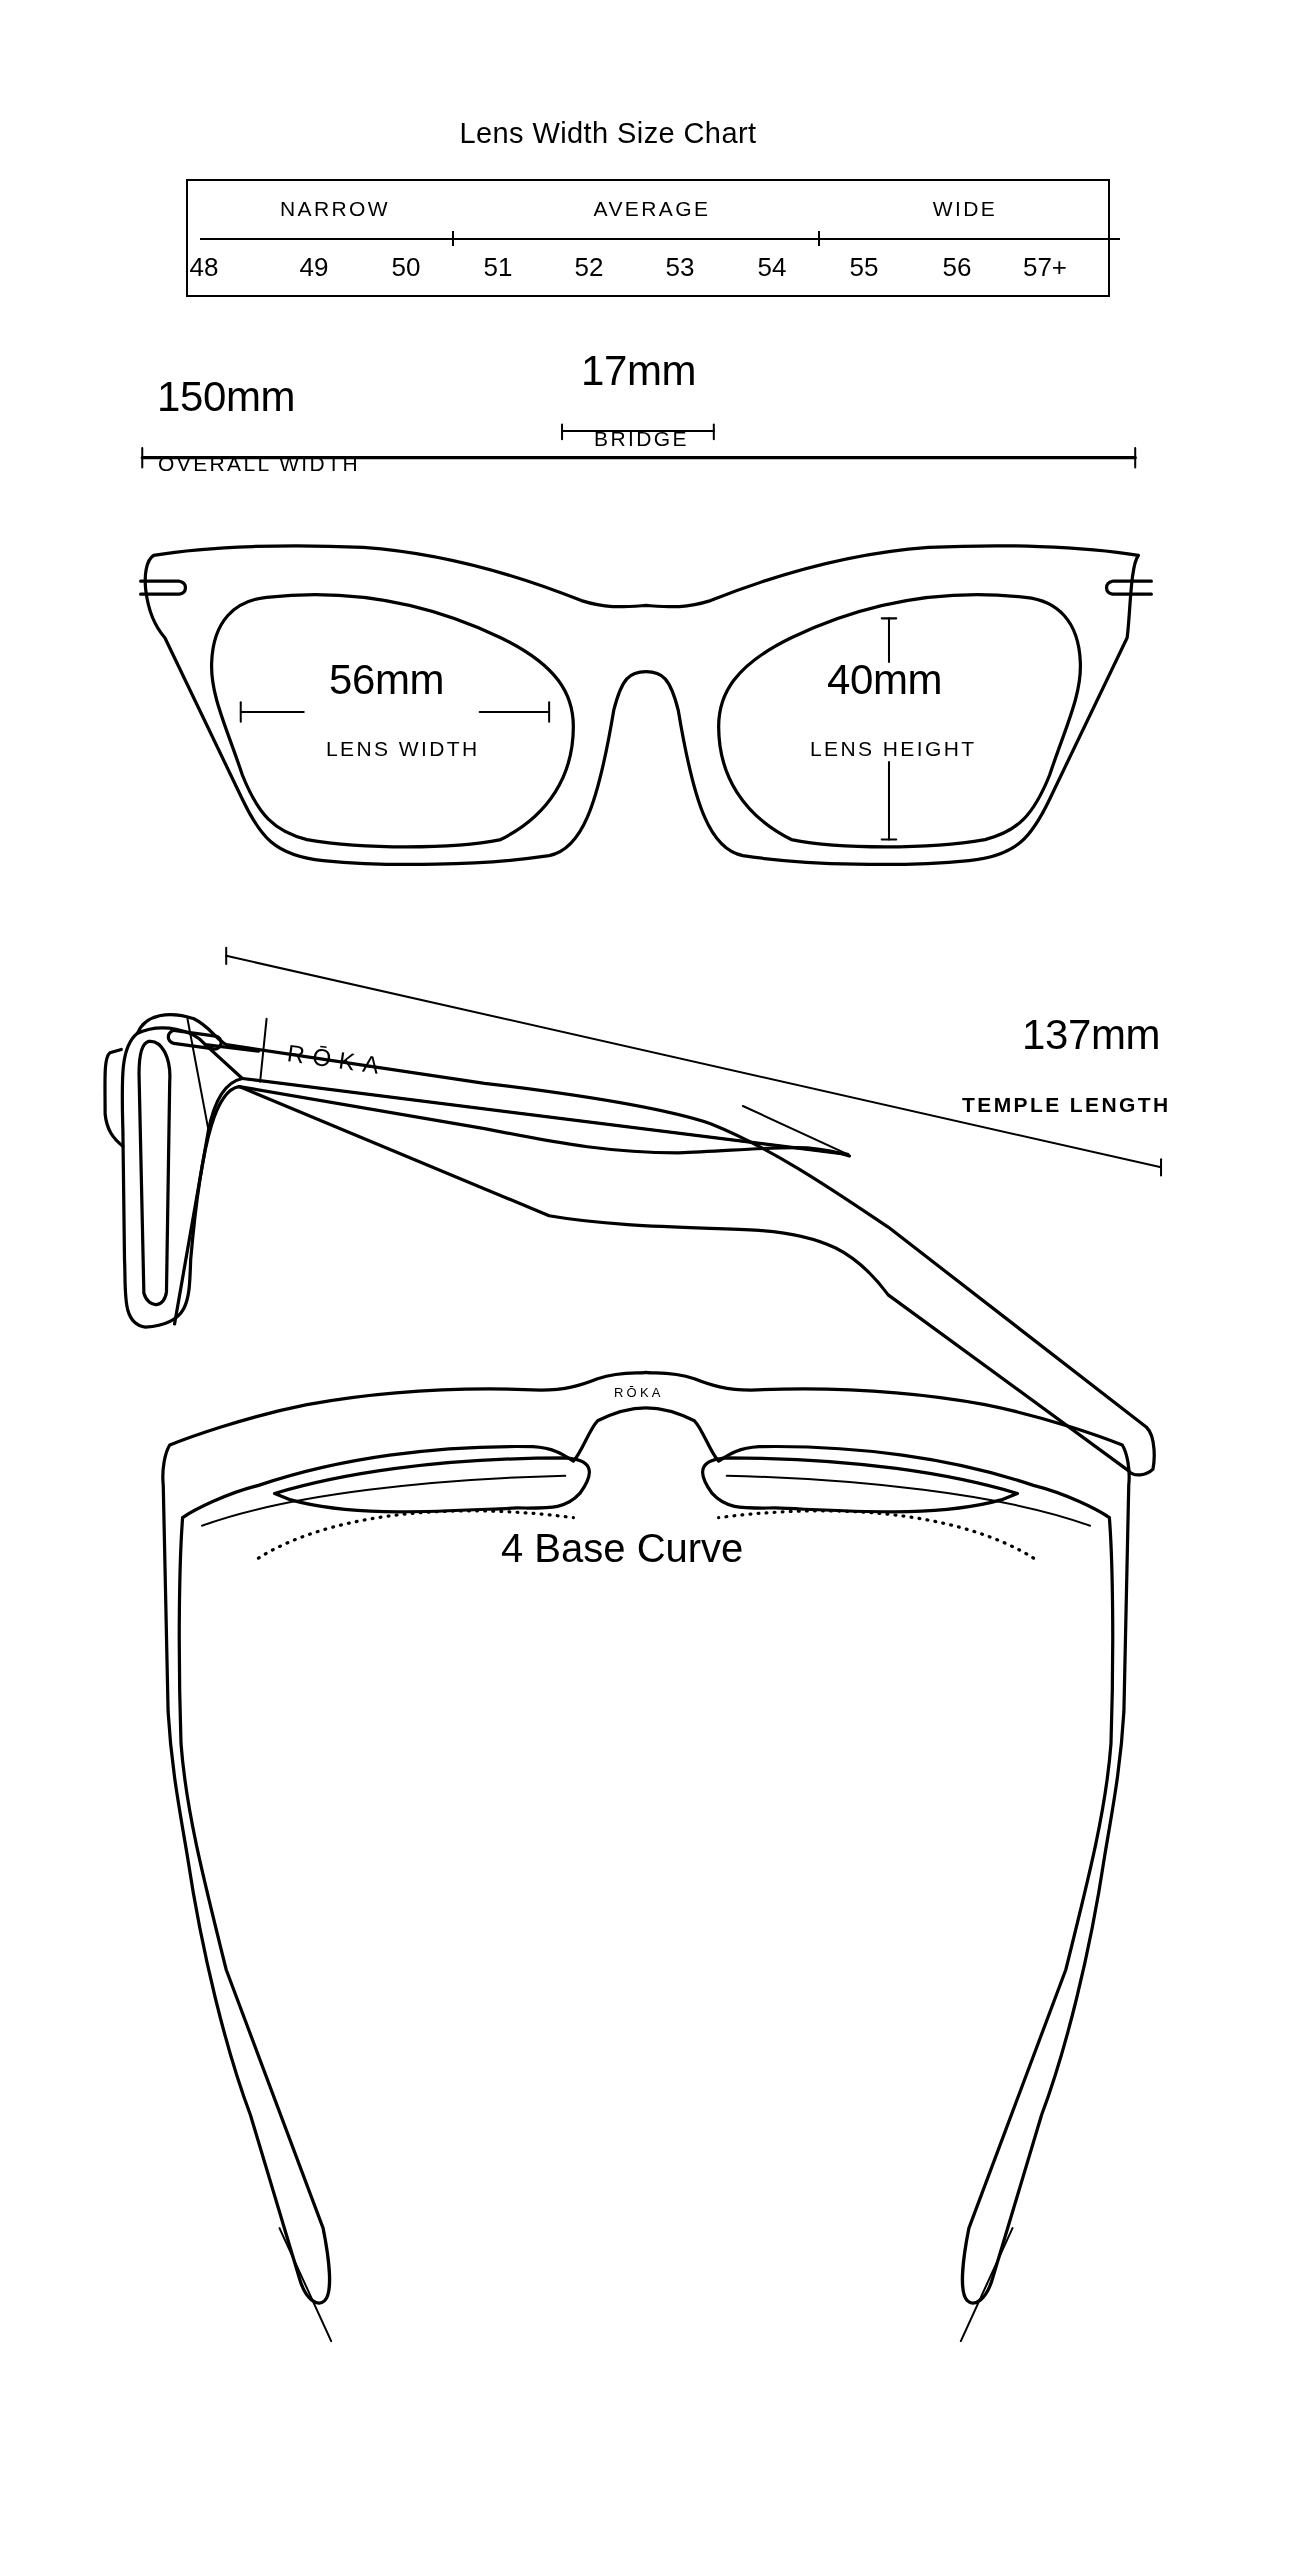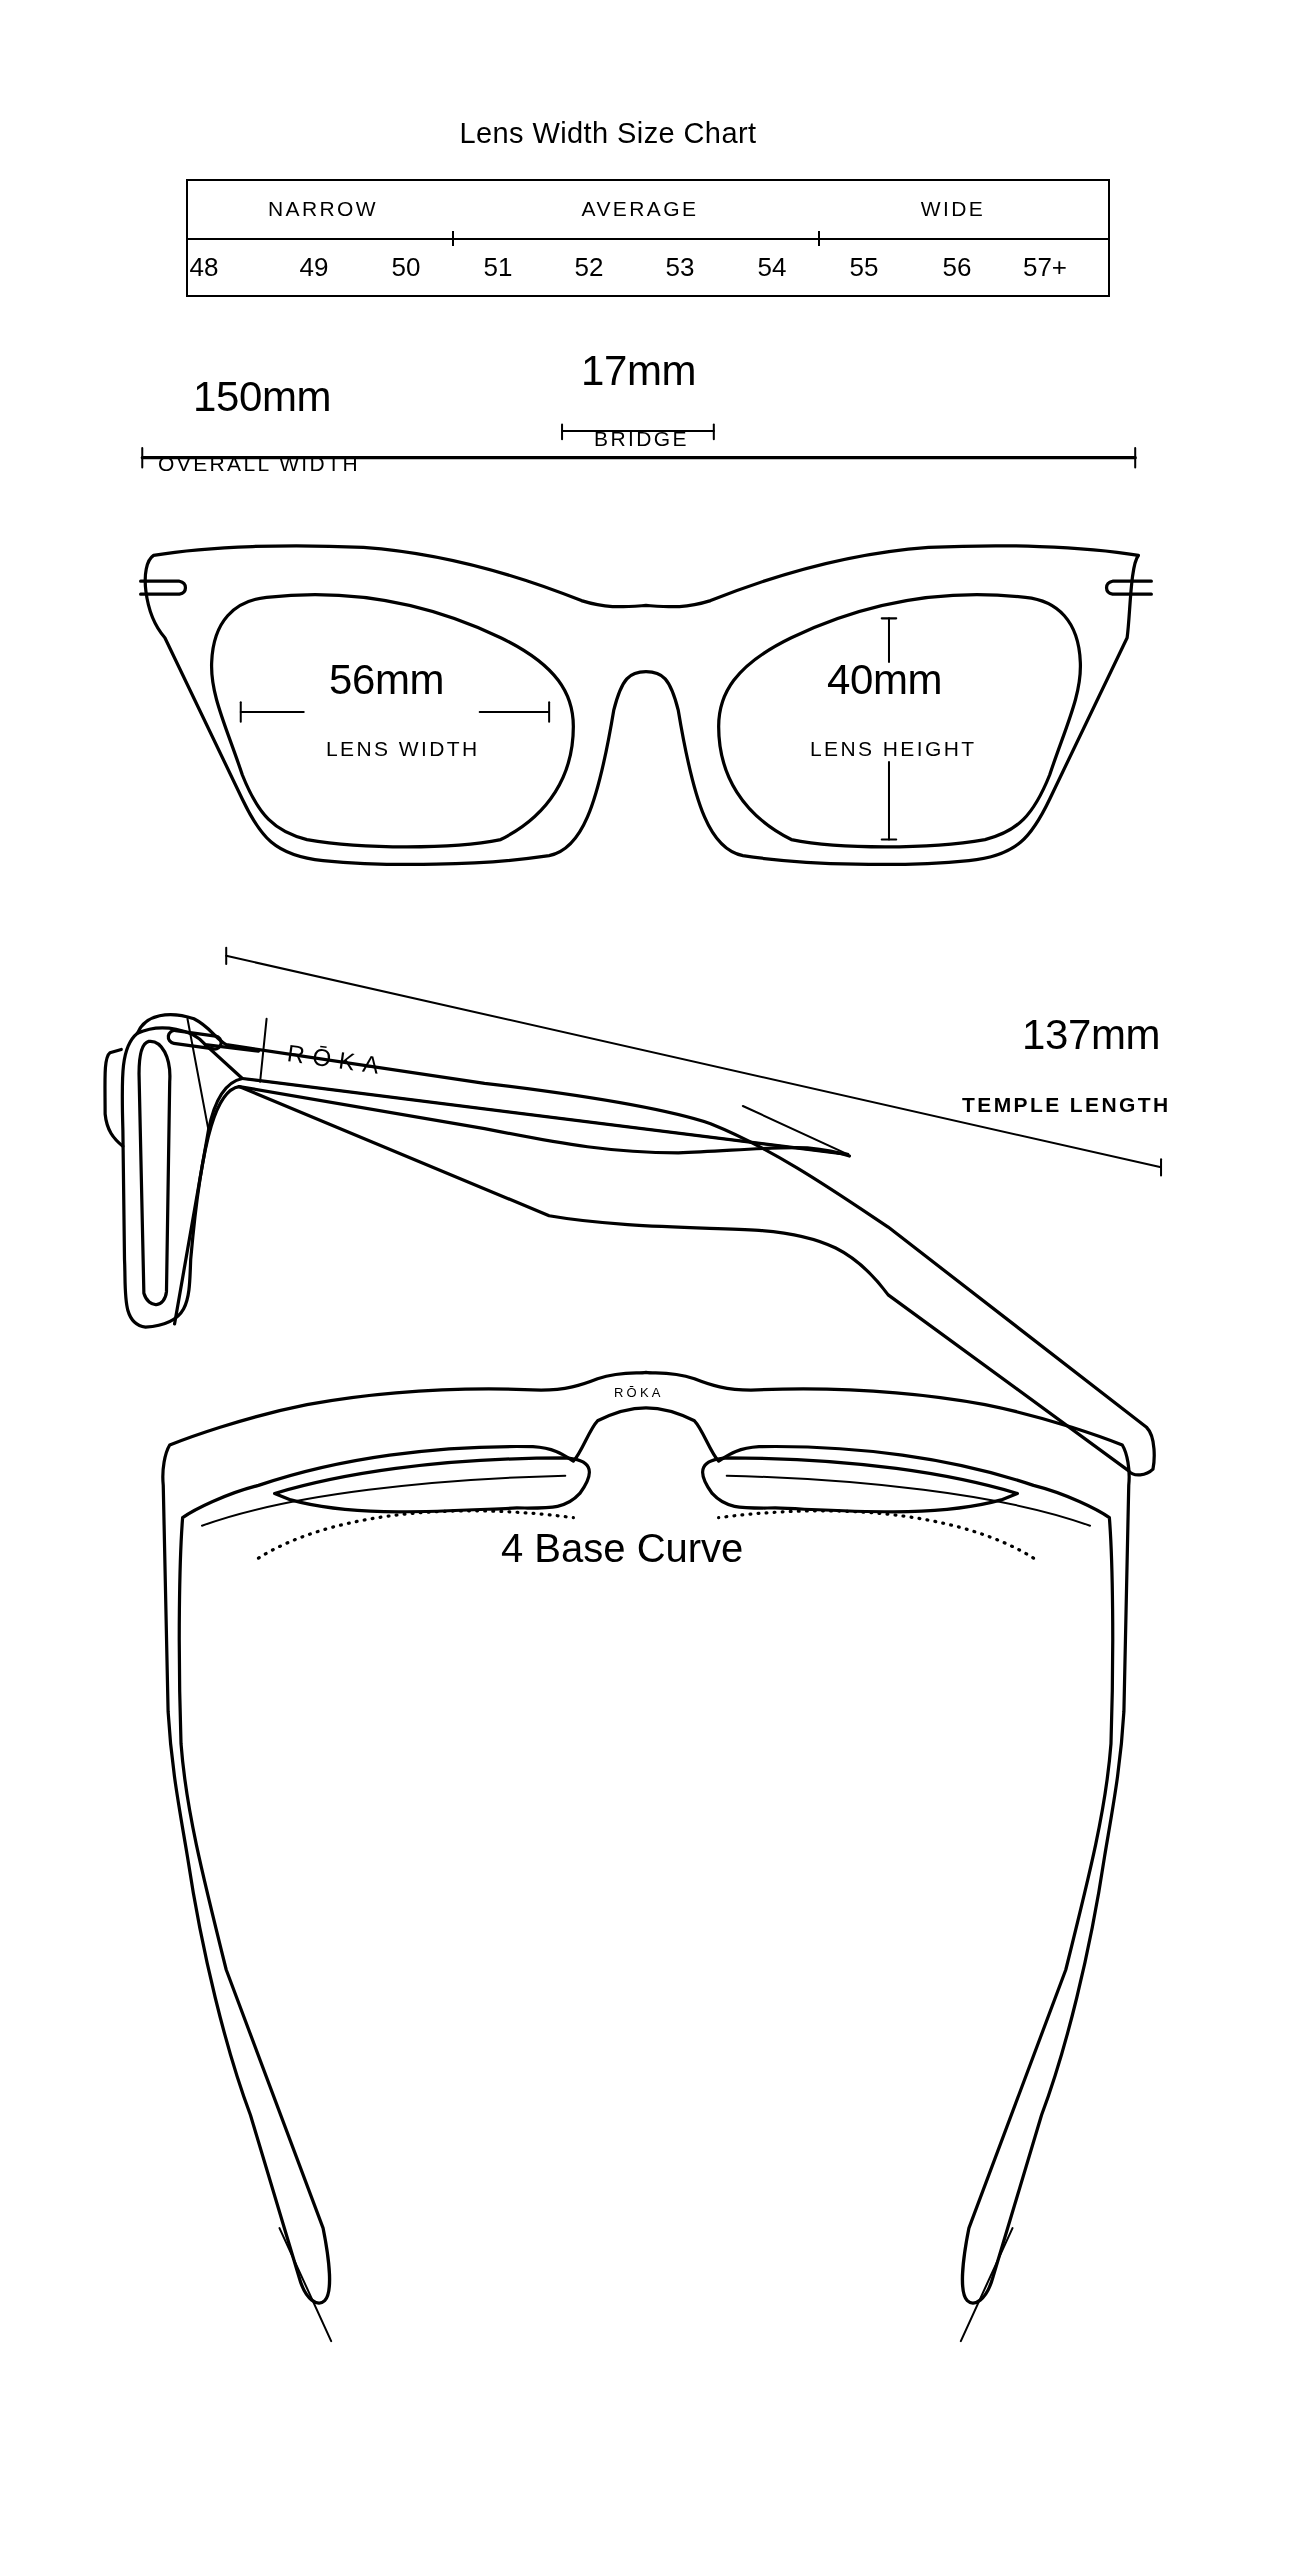--- a/index.html
+++ b/index.html
@@ -1,21 +1,21 @@
 <!DOCTYPE html>
 <html style="font-size:13px"><head>
 <meta charset="utf-8">
 <style>
   html, body { margin: 0; padding: 0; background: #ffffff; }
   body { width: 1292px; height: 2576px; position: relative; overflow: hidden;
          font-family: "Liberation Sans", "DejaVu Sans", sans-serif; color: #000; }
   .abs { position: absolute; }
   .title { top: 117px; left: 0; width: 1216px; text-align: center; font-size: 29px; letter-spacing: 0.4px; }
   .chart { left: 186px; top: 179px; width: 924px; height: 118px; border: 2.4px solid #000; box-sizing: border-box; }
-  .chart-head { position: absolute; left: 0; top: 0; width: 100%; height: 57px; border-bottom: 2.4px solid #000; }
+  .chart-head { position: absolute; left: 12px; top: 0; width: 100%; height: 57px; border-bottom: 2.4px solid #000; }
   .chart-head span { position: absolute; top: 16px; font-size: 21px; letter-spacing: 2.4px; transform: translateX(-50%); }
   .chart-row span { position: absolute; top: 71px; font-size: 26px; transform: translateX(-50%); }
   .tick { position: absolute; top: 50px; width: 2.4px; height: 14.5px; background: #000; }
   .big { font-size: 42px; letter-spacing: -0.4px; }
   .cap { font-size: 21px; letter-spacing: 2.4px; margin-top: 31px; }
   svg.draw { position: absolute; left: 0; top: 0; width: 1292px; height: 2576px; }
   svg.draw path, svg.draw line, svg.draw ellipse, svg.draw rect { fill: none; stroke: #000; stroke-width: 4; stroke-linejoin: round; stroke-linecap: round; }
   .thin { stroke-width: 2.5 !important; }
   .dots { stroke-dasharray: 1 9; stroke-width: 4 !important; }
   .logo { font-size: 24px; letter-spacing: 8px; }
@@ -117,21 +117,21 @@
     <path d="M1350 1890 C 1240 1850, 1060 1832, 900 1828" class="thin"></path>
 
     <path d="M346 2760 L 410 2900" class="thin"></path>
     <path d="M1254 2760 L 1190 2900" class="thin"></path>
 
     <path class="dots" d="M320 1930 C 400 1880, 540 1858, 710 1880"></path>
     <path class="dots" d="M1280 1930 C 1200 1880, 1060 1858, 890 1880"></path>
   </g>
 </svg>
 
-<div class="abs big" style="left:157px; top:373px;margin-left:36px;">150mm</div>
+<div class="abs big" style="left:157px; top:373px;">150mm</div>
 <div class="abs cap" style="left:158px; top:421px;">OVERALL WIDTH</div>
 <div class="abs big" style="left:581px; top:347px;">17mm</div>
 <div class="abs cap" style="left:594px; top:396px;">BRIDGE</div>
 <div class="abs big" style="left:329px; top:656px;">56mm</div>
 <div class="abs cap" style="left:326px; top:706px;">LENS WIDTH</div>
 <div class="abs big" style="left:827px; top:656px;">40mm</div>
 <div class="abs cap" style="left:810px; top:706px;">LENS HEIGHT</div>
 
 <div class="abs logo" style="left:287px; top:1046px; transform:rotate(8deg);">RŌKA</div>
 <div class="abs big" style="left:1022px; top:1011px;">137mm</div>

